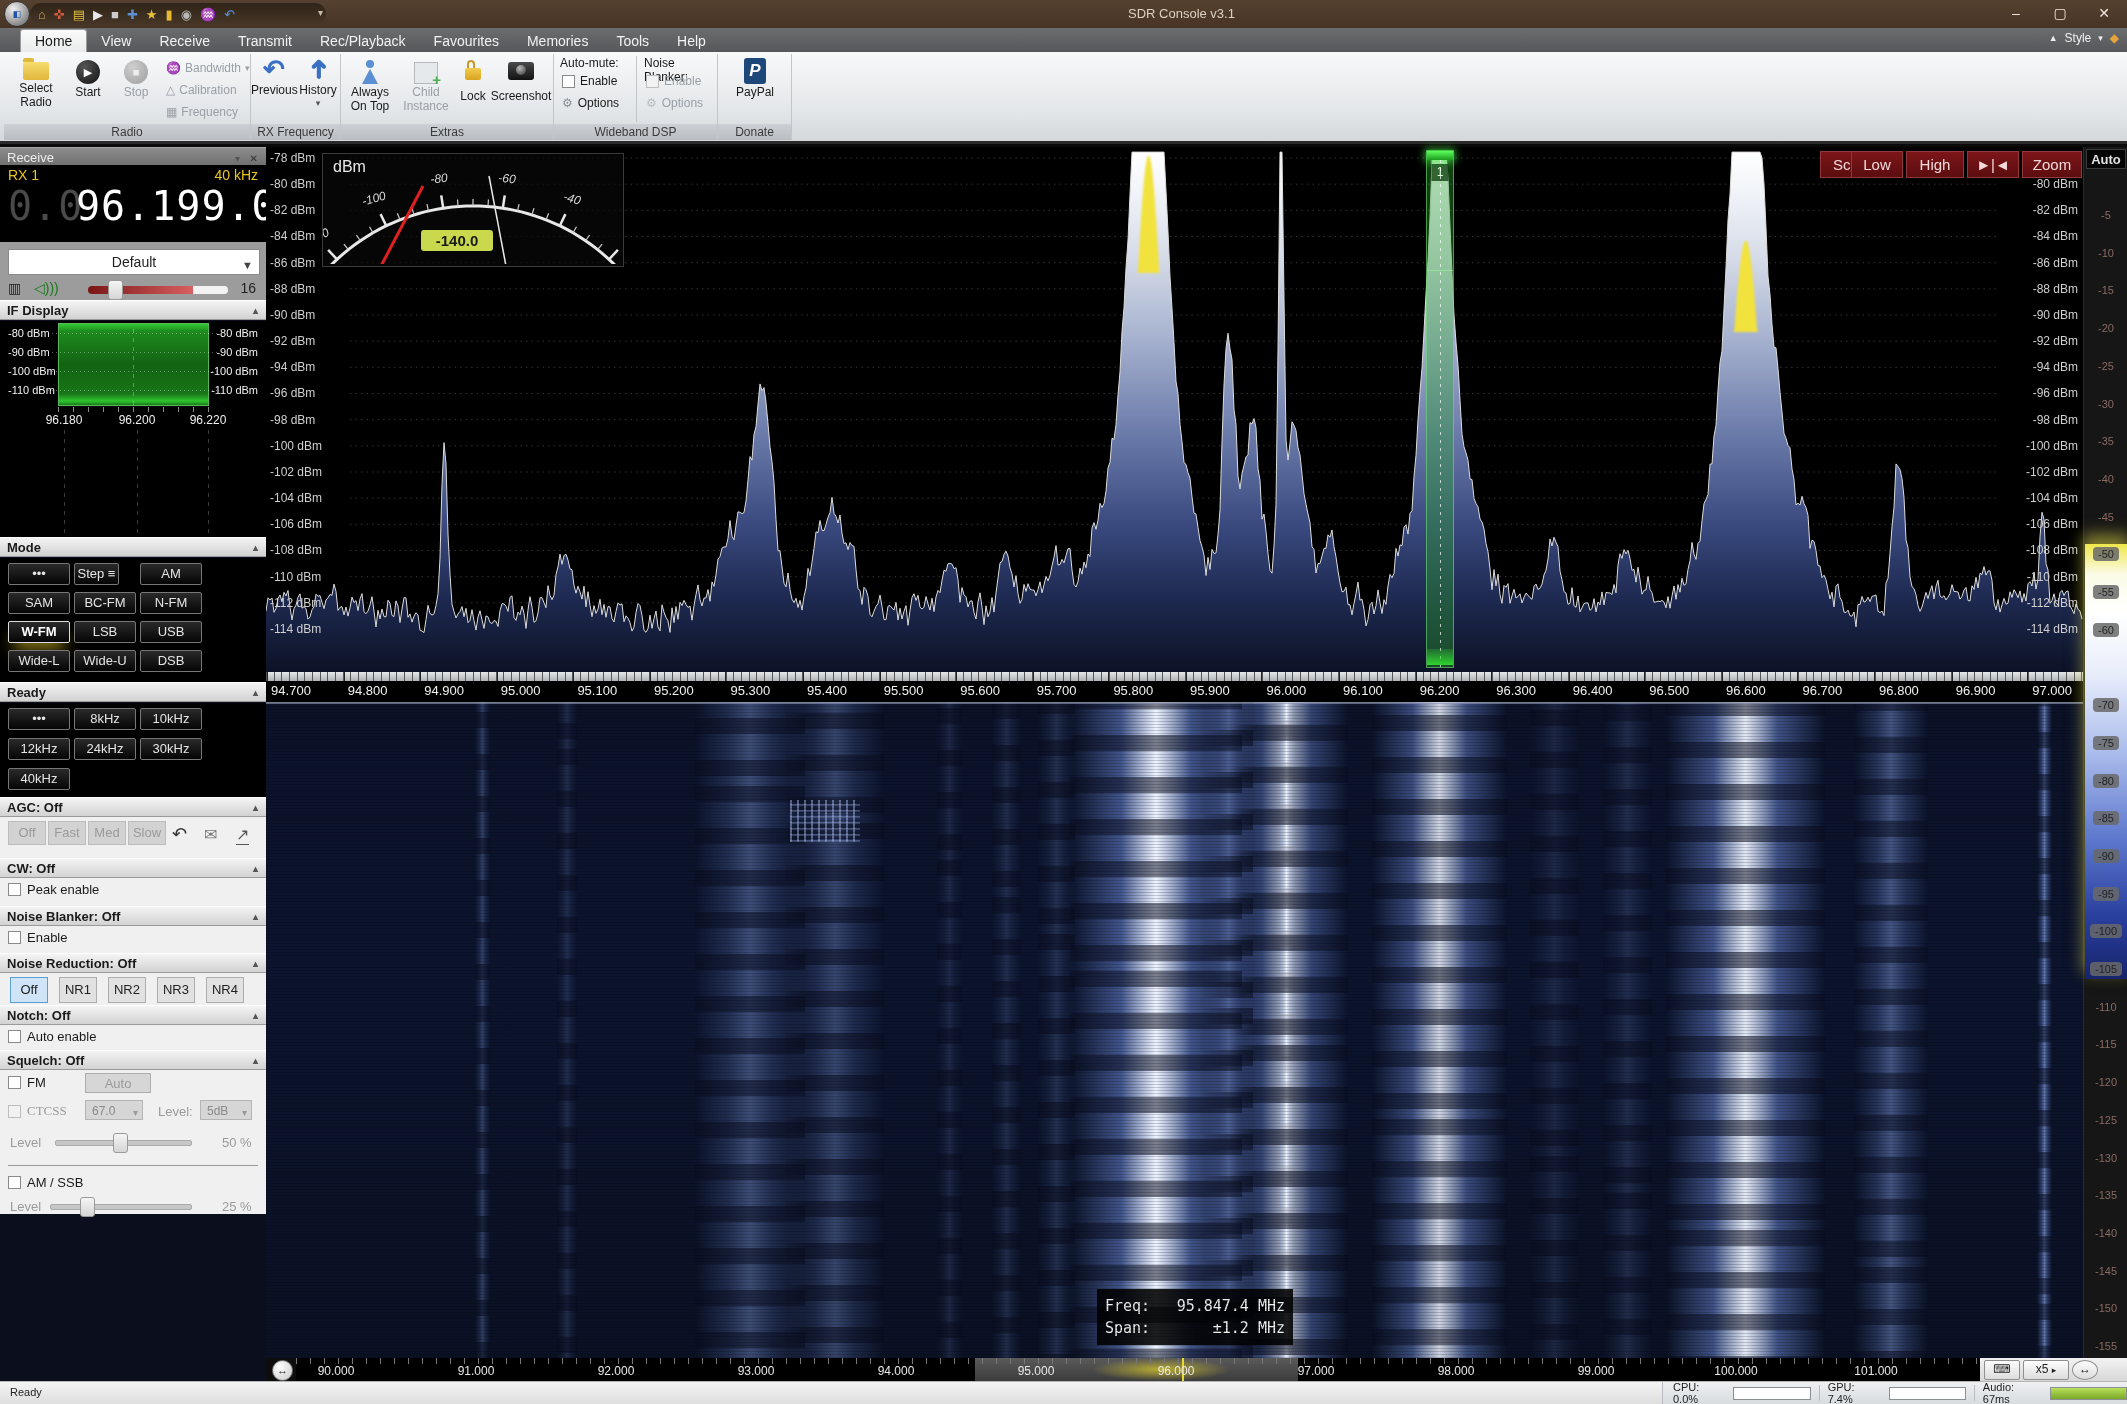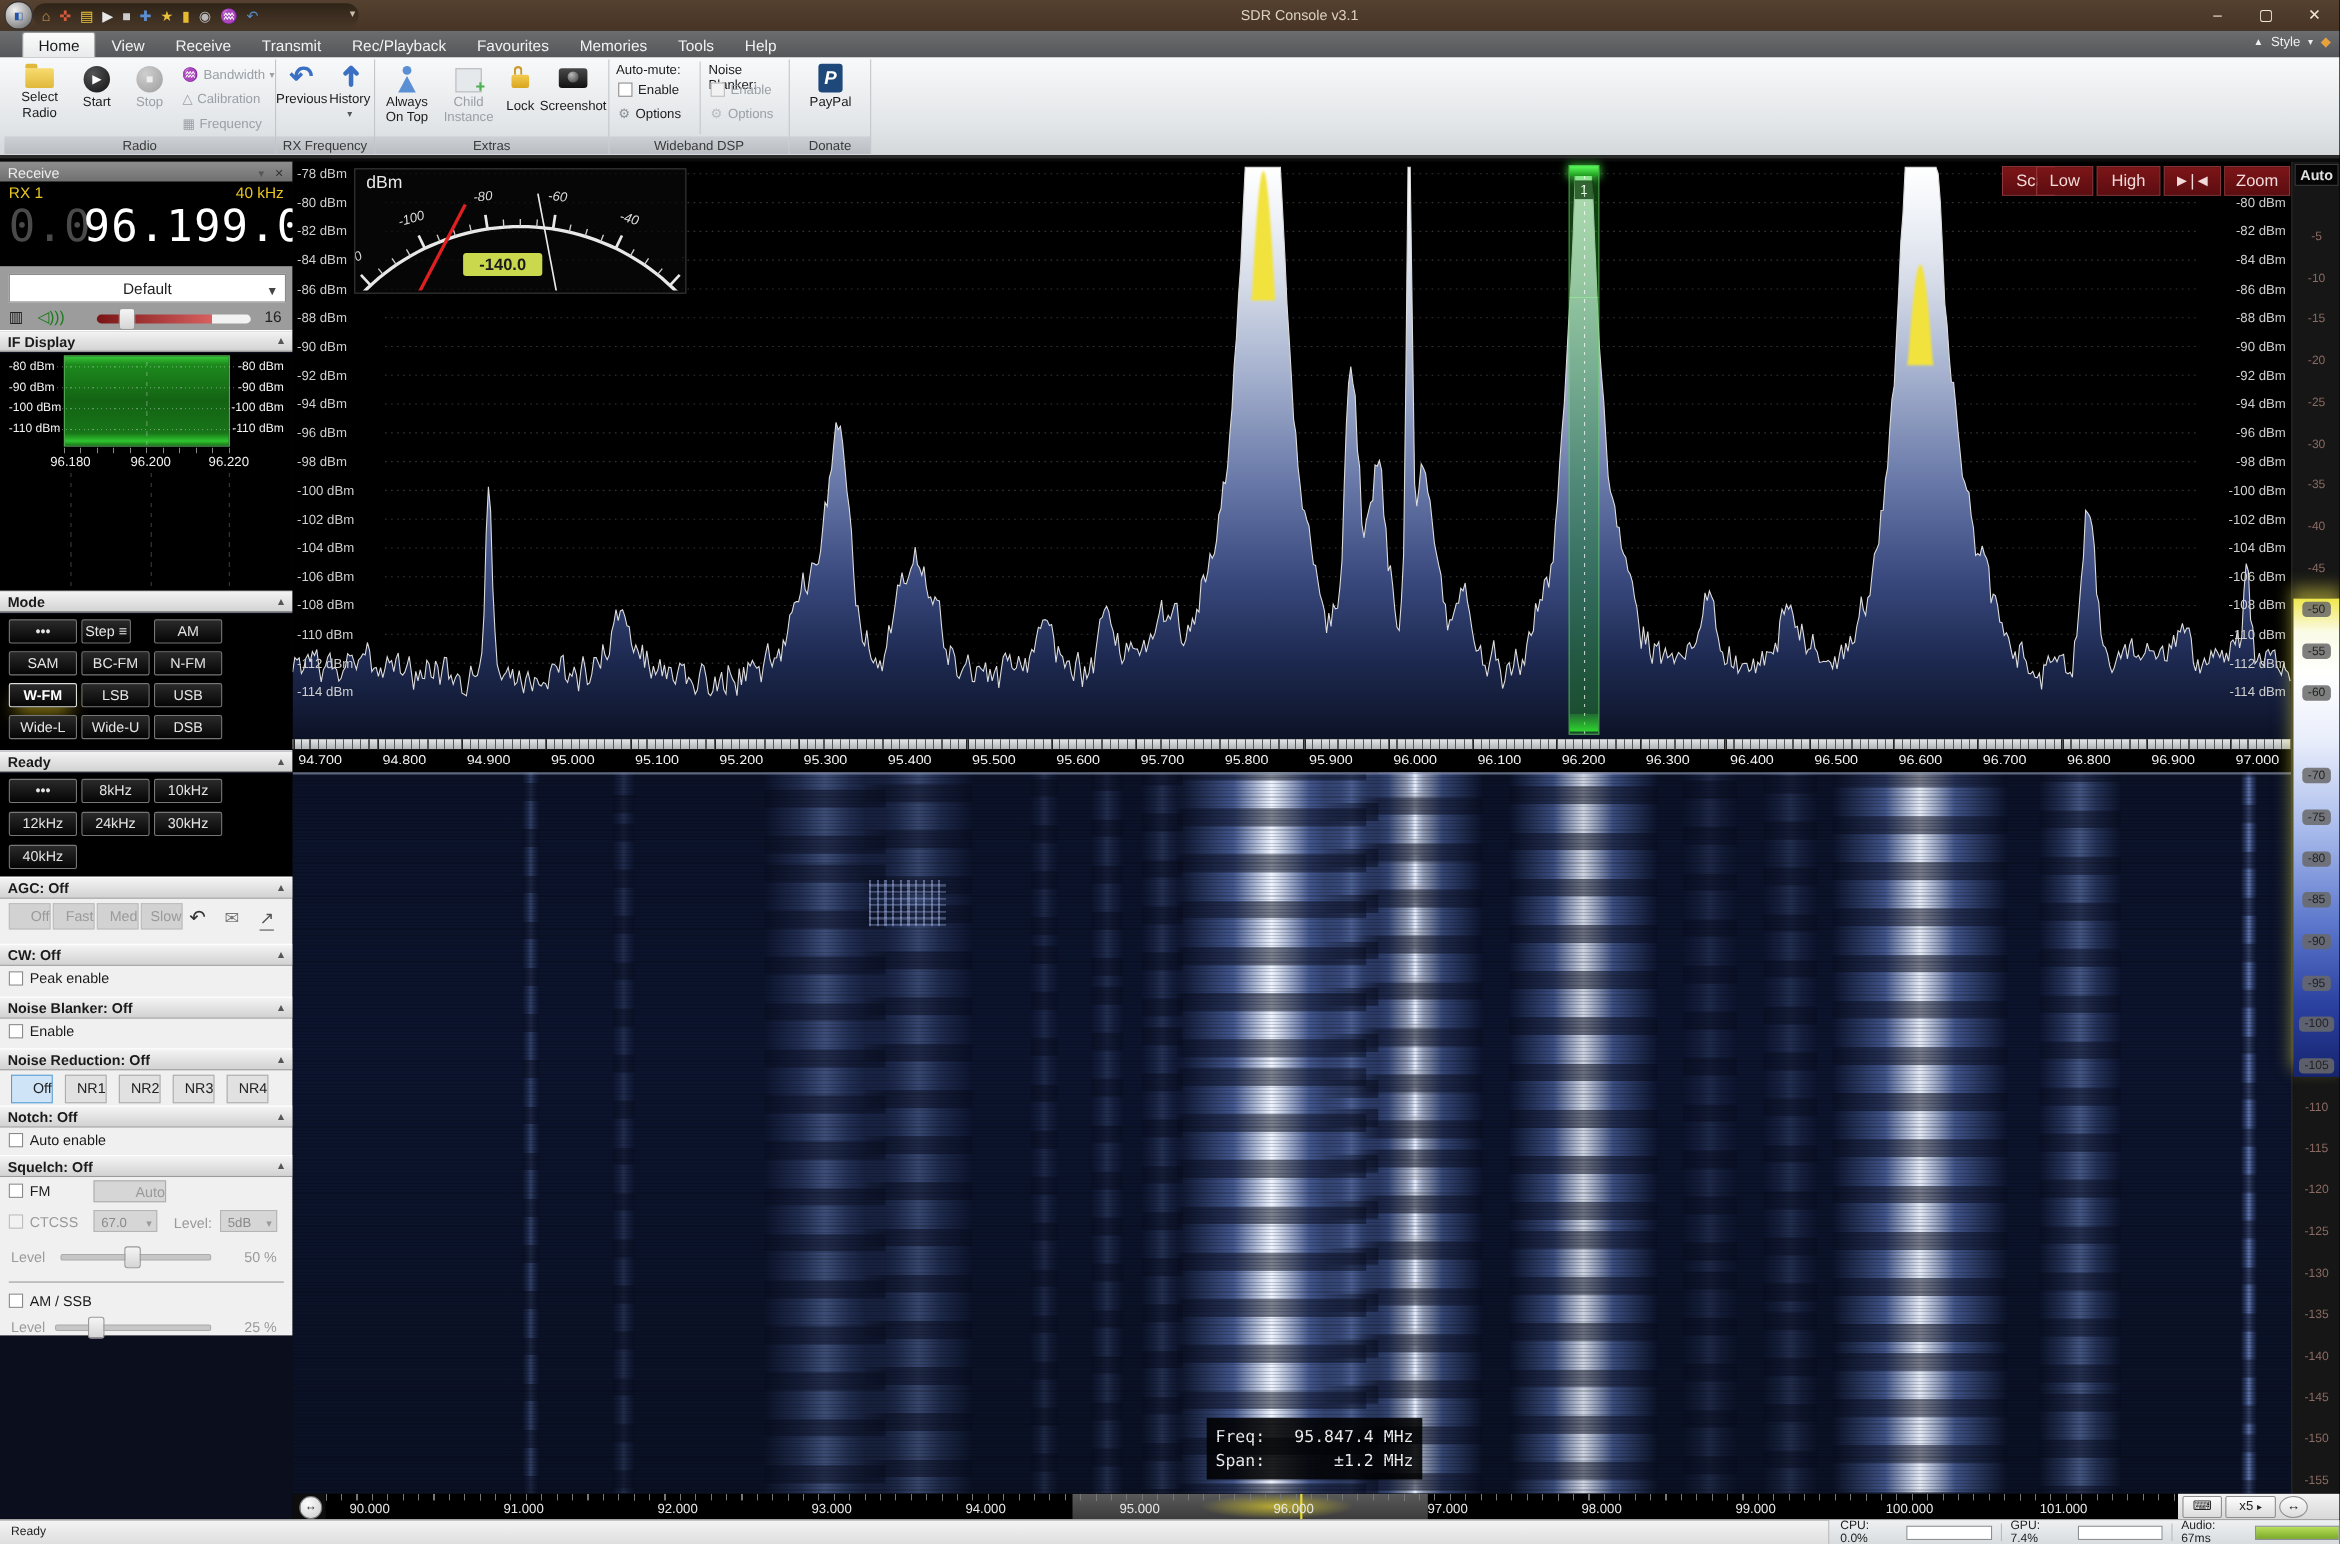--- a/index.html
+++ b/index.html
@@ -52,21 +52,21 @@
   .rxhdr{background:linear-gradient(#8d8d8d,#6e6e6e);color:#ececec;border-top:1px solid #a5a5a5;border-bottom:1px solid #555;font-weight:normal;}
   .blackbox{position:absolute;left:0;width:266px;background:#000;}
   .yellow{color:#e9c622;font-size:14px;}
   .freqbig{font-family:"DejaVu Sans Mono",monospace;font-size:40px;letter-spacing:1px;}
   .combo{position:absolute;background:#fff;border:1px solid #8a8a8a;font-size:14px;color:#222;text-align:center;}
   .combo .dd{position:absolute;right:6px;top:3px;color:#444;font-size:11px;}
   .grayarea{position:absolute;left:0;width:266px;background:#9c9c9c;}
   .lightarea{position:absolute;left:0;width:266px;background:#f0f0f0;}
   .dkbtn{position:absolute;background:linear-gradient(#2a2a2a,#050505);border:1px solid #777;border-radius:2px;color:#e4e4e4;font-size:13px;text-align:center;box-sizing:border-box;}
   .dkbtn.sel{color:#fff;font-weight:bold;border-color:#ddd;box-shadow:0 10px 16px -6px rgba(220,195,35,.95);}
-  .gbtn{position:absolute;background:#e1e1e1;border:1px solid #adadad;color:#9a9a9a;font-size:13px;text-align:right;box-sizing:border-box;}
+  .gbtn{position:absolute;background:#e1e1e1;border:1px solid #adadad;color:#9a9a9a;font-size:13px;text-align:center;box-sizing:border-box;}
   .gbtn.en{color:#222;}
   .gbtn.sel{background:#cfe4f7;border-color:#5a9fd4;color:#222;}
   .sb-label{position:absolute;font-size:13px;color:#1a1a1a;}
   .sb-label.dis{color:#9a9a9a;}
   .slider-track{position:absolute;height:4px;background:#c6c6c6;border-radius:2px;border:1px solid #aaa;}
   .slider-thumb{position:absolute;width:13px;height:18px;background:linear-gradient(#f5f5f5,#d5d5d5);border:1px solid #999;border-radius:3px;}
   .ssel{position:absolute;background:#d6d6d6;border:1px solid #b5b5b5;color:#8a8a8a;font-size:12px;padding-left:6px;box-sizing:border-box;}
   .ssel .dd{position:absolute;right:4px;top:2px;font-size:10px;color:#9a9a9a;}
   
   .ifgreen{position:absolute;background:linear-gradient(#35c935 0%,#1d8a1d 9%,#136313 50%,#187518 86%,#2fc52f 95%,#1a7a1a 100%);border:1px solid #57b857;box-sizing:border-box;}
@@ -361,21 +361,21 @@
     <div class="p-header" style="top:903px;">
       <span>Squelch: Off</span><span class="arr">▴</span>
     </div>
     <div class="abs" style="left:8px;top:928px;display:flex;gap:6px;align-items:center;">
       <span class="cb"></span>
       <span class="sb-label" style="position:static;">FM</span>
     </div>
     <div class="gbtn" style="left:85px;top:926px;width:66px;height:20px;line-height:20px;background:#d6d6d6;">Auto</div>
     <div class="abs" style="left:8px;top:956px;display:flex;gap:6px;align-items:center;">
       <span class="cb dis"></span>
-      <span class="sb-label dis" style="position:static;">CTCSS</span>
+      <span class="sb-label dis" style="position:static;font-family:Liberation Serif, serif;">CTCSS</span>
     </div>
     <div class="ssel" style="left:85px;top:953px;width:58px;height:20px;line-height:20px;">
       <span>67.0</span><span class="dd">▾</span>
     </div>
     <span class="sb-label dis" style="left:158px;top:957px;">Level:</span>
     <div class="ssel" style="left:200px;top:953px;width:52px;height:20px;line-height:20px;">
       <span>5dB</span><span class="dd">▾</span>
     </div>
     <span class="sb-label dis" style="left:10px;top:988px;">Level</span>
     <div class="slider-track" style="left:55px;top:993px;width:135px;"></div>

